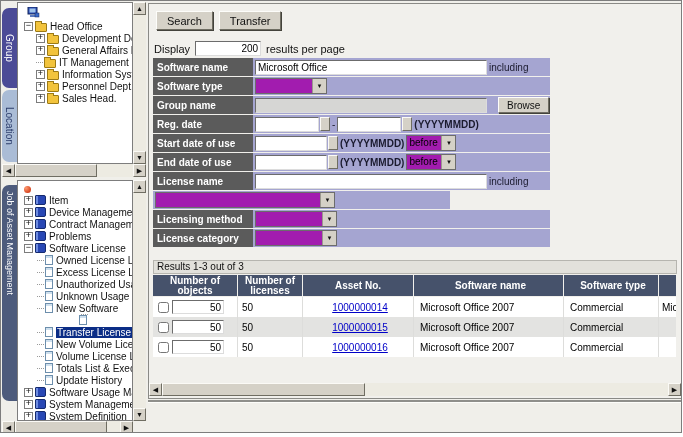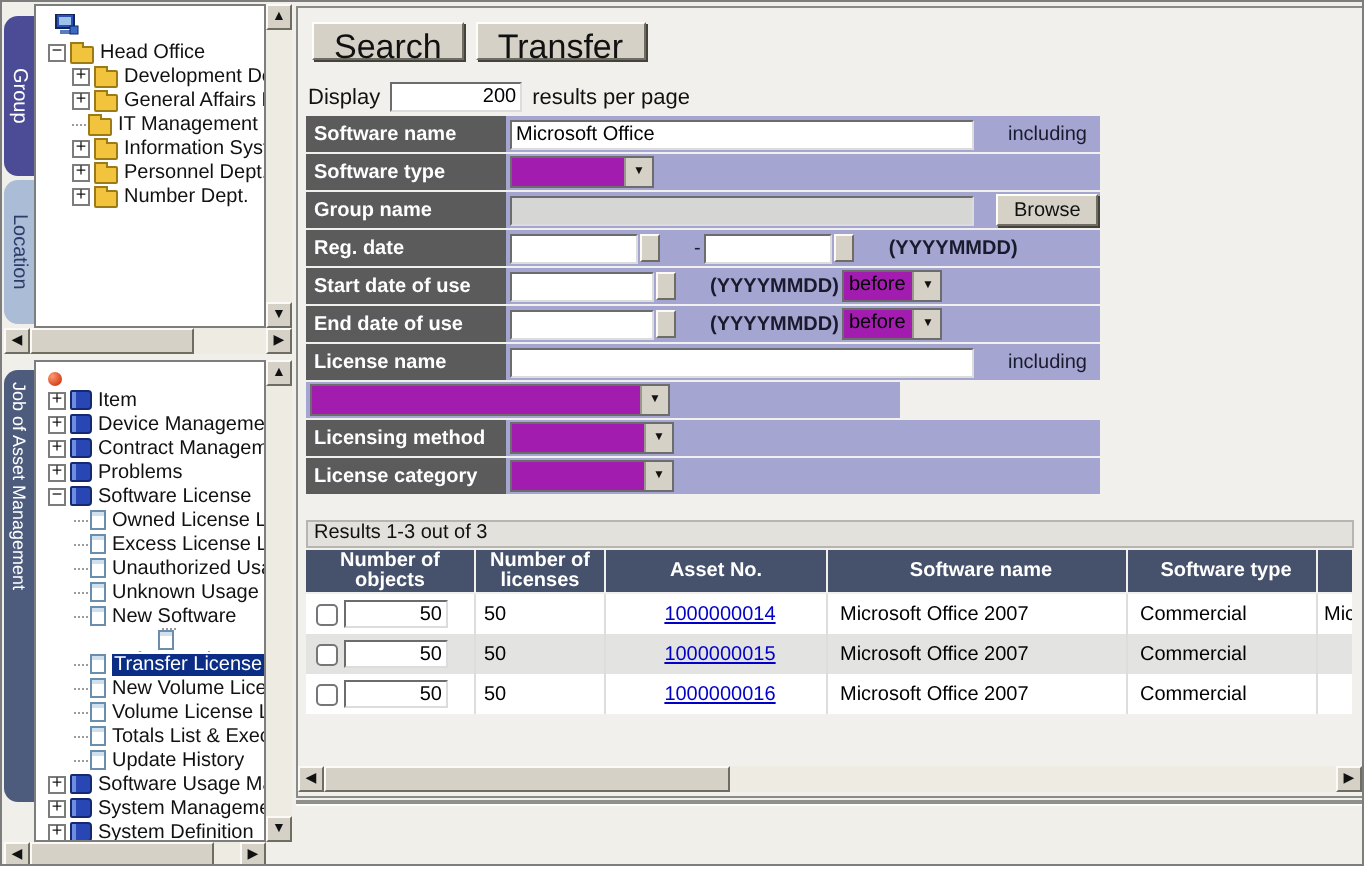--- a/index.html
+++ b/index.html
@@ -1,28 +1,28 @@
 <!DOCTYPE html>
 <html><head>
 <meta charset="utf-8">
 <style>
   * { box-sizing: border-box; margin: 0; padding: 0; }
   html,body { width:683px; height:437px; background:#fff; font-family:"Liberation Sans",sans-serif; }
   .window { position:absolute; left:0; top:0; width:682px; height:433px; border:1px solid #7d7d7d; background:#f0efea; overflow:hidden; }
 
   
-  .btn { background:#d5d1c7; border:1px solid; border-color:#fdfdfa #6f6d62 #6f6d62 #fdfdfa; box-shadow:1px 1px 0 #43423b; font-size:17px; color:#111; padding:2px 10px; height:19px; font-family:inherit; cursor:pointer; }
+  .btn { background:#d5d1c7; border:1px solid; border-color:#fdfdfa #6f6d62 #6f6d62 #fdfdfa; box-shadow:1px 1px 0 #43423b; font-size:11px; color:#111; padding:2px 10px; height:19px; font-family:inherit; cursor:pointer; }
   .ti { height:15px; border:1px solid; border-color:#6c6c6c #dcdcdc #dcdcdc #6c6c6c; background:#fff; font-size:10px; padding:0 2px; font-family:inherit; }
   .ti:disabled { background:#d6d6d4; }
   .mini-btn { width:10px; height:14px; background:#d5d1c7; border:1px solid; border-color:#fbfaf6 #6f6d62 #6f6d62 #fbfaf6; margin-left:1px; flex:none; }
   .fsel { display:inline-flex; height:16px; background:#a21caf; border:1px solid #6c6c6c; align-items:stretch; flex:none; }
   .fsel .v { flex:1; font-size:10px; padding:0 2px; line-height:14px; overflow:hidden; white-space:nowrap; }
   .fsel .a { width:14px; background:#d5d1c7; border-left:1px solid #9a988e; display:flex; align-items:center; justify-content:center; flex:none; }
   .fsel .a::before { content:"▼"; font-size:6px; color:#111; }
-  .hint { font-size:10px; color:#1a1a2e; margin-left:17px; white-space:nowrap; }
+  .hint { font-size:10px; color:#1a1a2e; margin-left:2px; white-space:nowrap; }
   .hint.b { font-weight:bold; }
 
   
   .sb-track { position:absolute; background:#edebe2; }
   .sb-btn { position:absolute; width:13px; height:13px; background:#d5d1c7; border:1px solid; border-color:#fbfaf6 #6f6d62 #6f6d62 #fbfaf6; display:flex; align-items:center; justify-content:center; }
   .sb-btn::before { font-size:7px; color:#111; line-height:1; }
   .sb-btn.up::before{content:"▲";} .sb-btn.down::before{content:"▼";}
   .sb-btn.left::before{content:"◀";} .sb-btn.right::before{content:"▶";}
   .sb-thumb { position:absolute; background:#d5d1c7; border:1px solid; border-color:#fbfaf6 #6f6d62 #6f6d62 #fbfaf6; }
 
@@ -121,21 +121,21 @@
         <span class="tlabel">Information Systems Dept.</span>
       </div>
     <div class="trow" style="padding-left:15px;">
         <span class="eb plus"></span>
         <span class="i-folder"></span>
         <span class="tlabel">Personnel Dept.</span>
       </div>
     <div class="trow" style="padding-left:15px;">
         <span class="eb plus"></span>
         <span class="i-folder"></span>
-        <span class="tlabel">Number Dept.</span>
+        <span class="tlabel">Sales Head.</span>
       </div>
   </div>
 
   <div class="sb-track" style="left:132px;top:1px;width:13px;height:162px;"></div>
   <span class="sb-btn up" style="left:132px;top:1px;"></span>
   <span class="sb-btn down" style="left:132px;top:150px;"></span>
   <div class="sb-track" style="left:1px;top:163px;width:144px;height:13px;"></div>
   <span class="sb-btn left" style="left:1px;top:163px;"></span>
   <div class="sb-thumb" style="left:14px;top:163px;width:82px;height:13px;"></div>
   <span class="sb-btn right" style="left:132px;top:163px;"></span>

